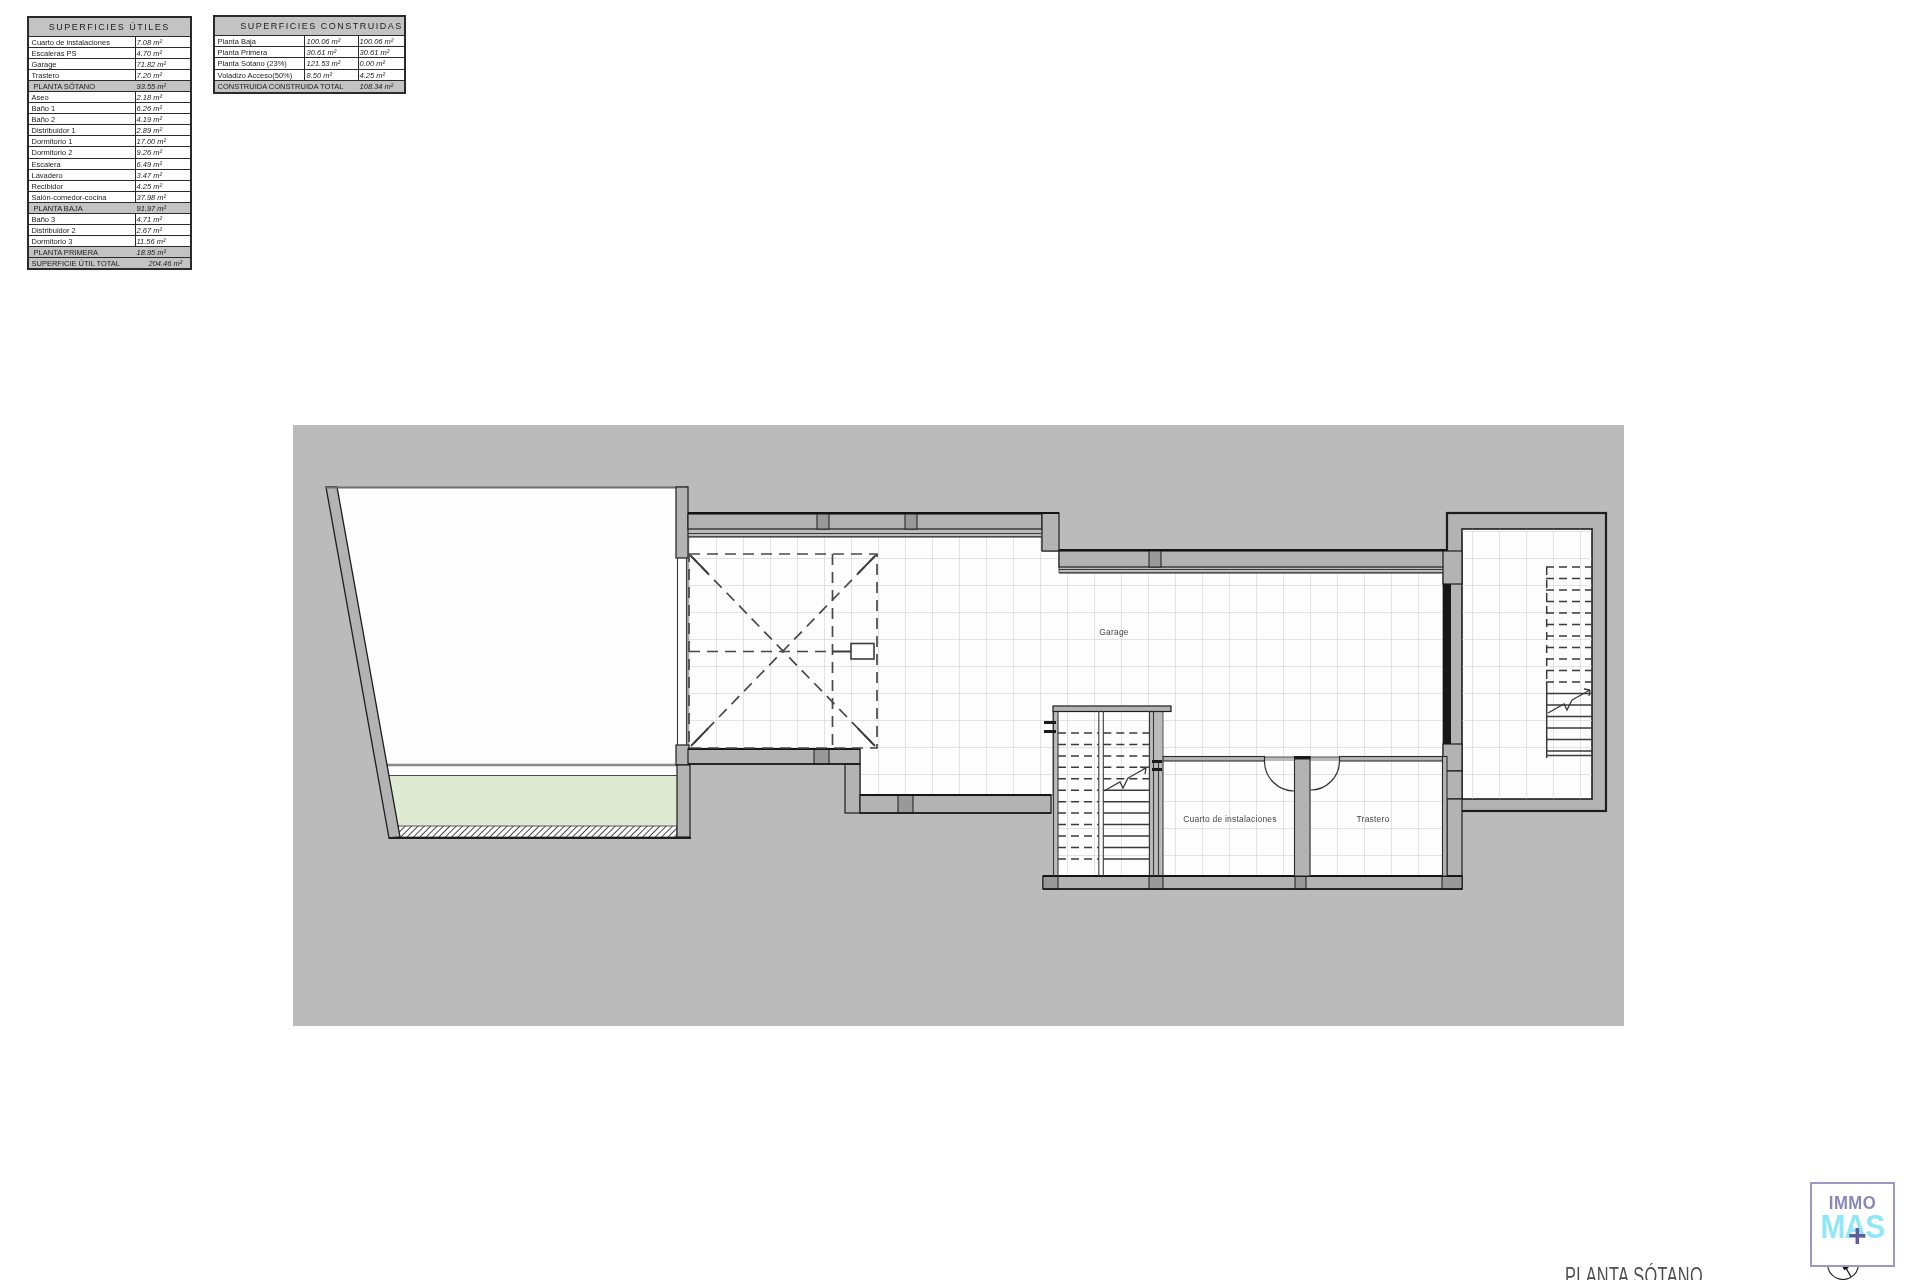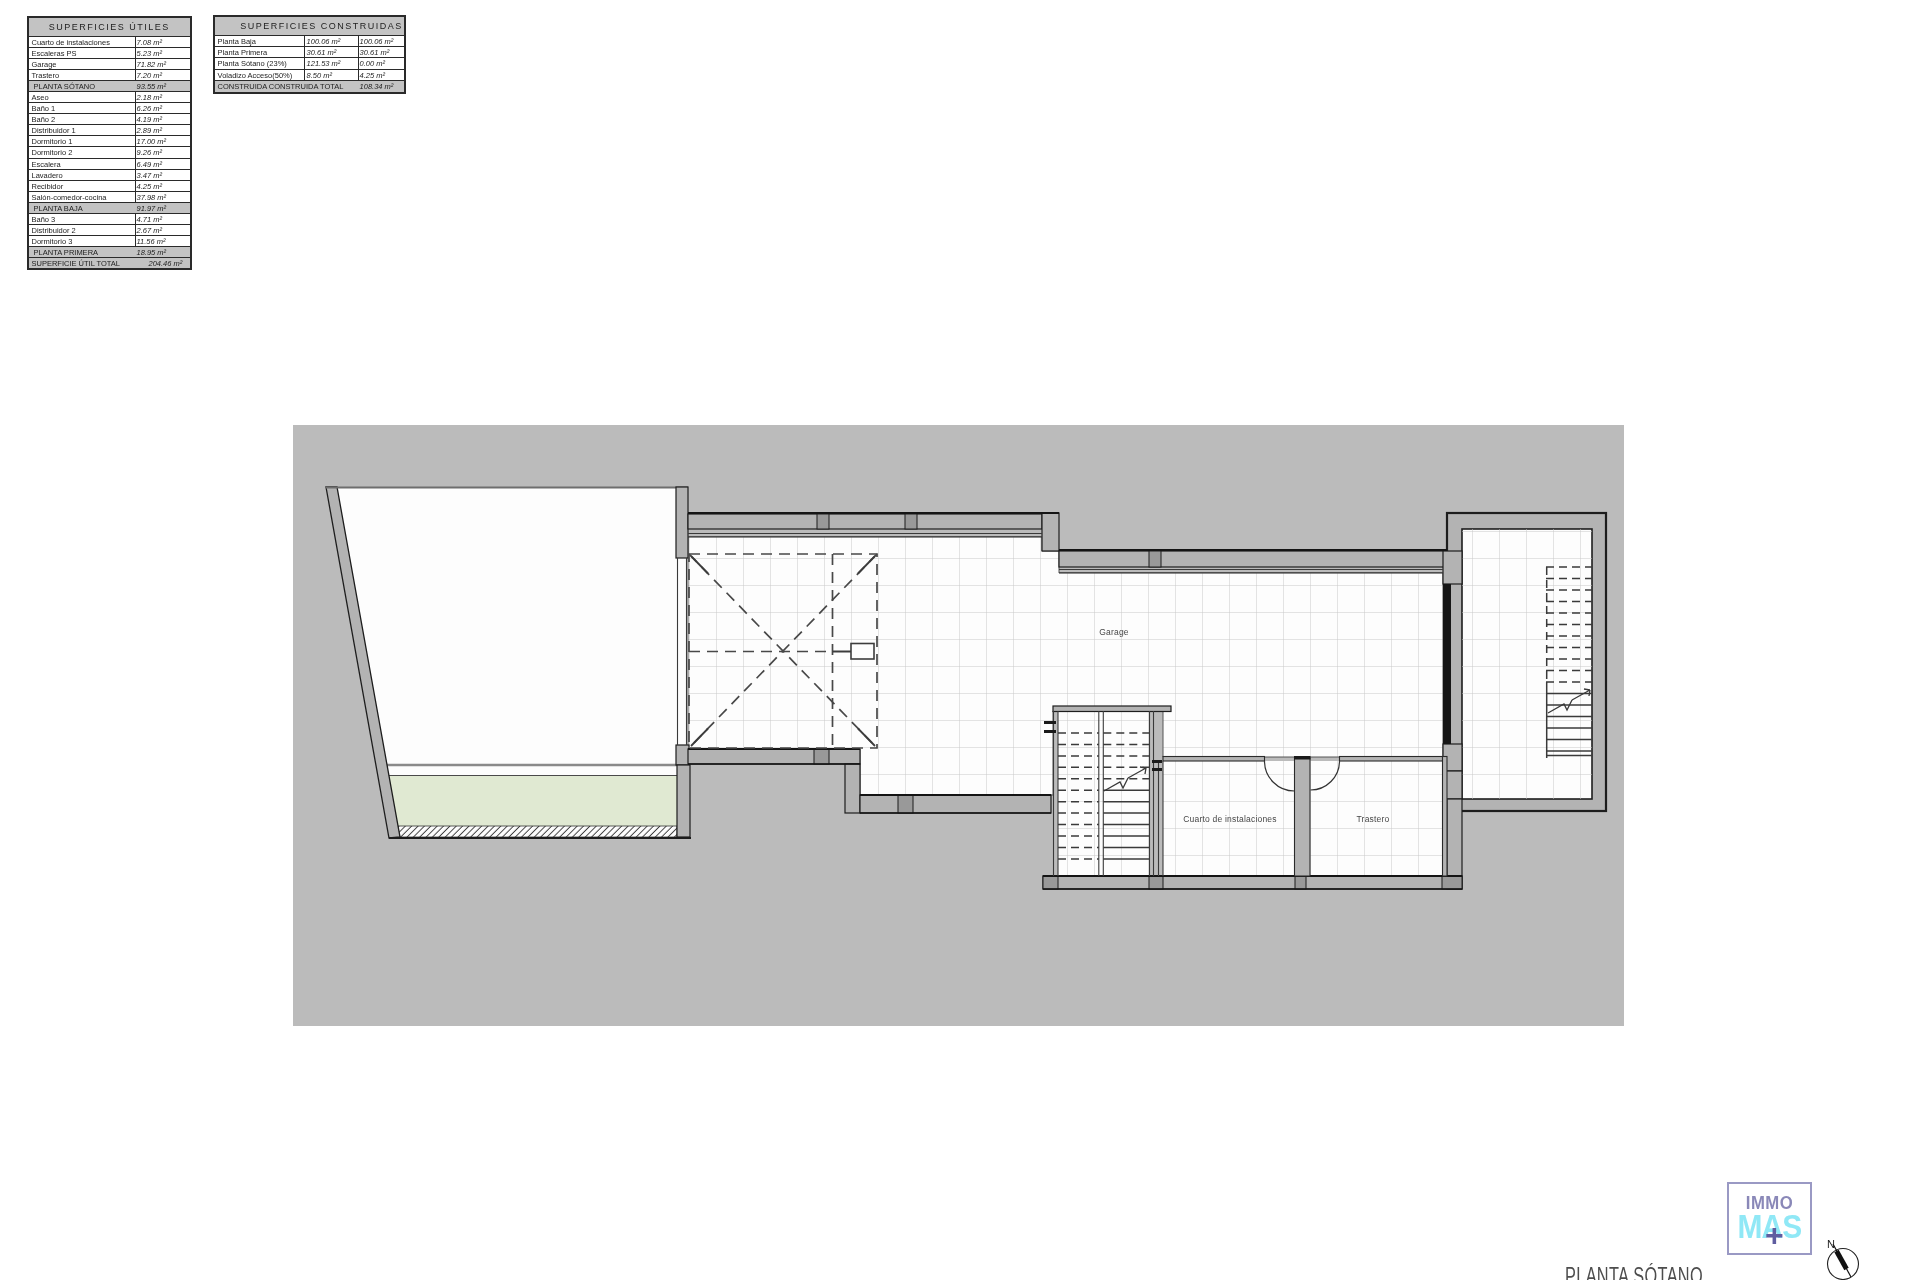--- a/index.html
+++ b/index.html
@@ -12,21 +12,21 @@
   #t1 .row { height:11.05px; }
   #t1 .row:first-child { height:18px; }
   #t2 .row { height:11.2px; }
   #t2 .row:first-child { height:18px; }
   .hdr { background:#c3c3c3; text-align:center; color:#222; letter-spacing:1.5px; }
   .gray { background:#c3c3c3; }
   .lbl { position:absolute; left:3px; top:50%; transform:translateY(-50%); }
   .val { position:absolute; top:50%; transform:translateY(-50%);font-style:italic; }
   .cdiv { position:absolute; top:0; bottom:0; width:1px; background:#2a2a2a; }
   #caption { position:absolute; left:1565px; top:1262px; font-size:24px; color:#4d4d4d; letter-spacing:0.5px; transform:scaleX(0.68); transform-origin:left top; white-space:nowrap; }
-  #logo { position:absolute; left:1727px; top:1182px; width:85px; height:73px; border:2px solid #9a99c4; background:#fff; }
+  #logo { position:absolute; left:1810px; top:1182px; width:85px; height:85px; border:2px solid #9a99c4; background:#fff; }
   #logo .immo { position:absolute; left:0; right:0; top:8px; text-align:center; font-weight:bold; font-size:19px; color:#8a88b8; letter-spacing:0.5px; transform:scaleX(0.88); }
   #logo .mas { position:absolute; left:0; right:0; top:23px; text-align:center; font-weight:bold; font-size:34px; color:#90e8f6; letter-spacing:-1px; transform:scaleX(0.88); }
   #logo .plus { position:absolute; left:36px; top:33px; font-weight:bold; font-size:32px; color:#5f5da0; }
 </style>
 </head>
 <body>
 <div id="page">
   <svg id="plan" width="1920" height="1280" viewBox="0 0 1920 1280" style="position:absolute;left:0;top:0">
     <defs>
       <pattern id="tile" width="27" height="27" patternUnits="userSpaceOnUse" x="14" y="18">
@@ -217,21 +217,21 @@
   </svg>
   <div class="tbl" id="t1" style="left:26.5px; top:16px; width:165.3px; height:254px;">
     <div class="row hdr" style="height:18px; line-height:18px; font-size:9px;">SUPERFICIES ÚTILES</div>
     <div class="row">
         <span class="lbl">Cuarto de instalaciones</span>
         <span class="val" style="left:108px">7.08 m²</span>
         <span class="cdiv" style="left:106.3px"></span>
       </div>
     <div class="row">
         <span class="lbl">Escaleras PS</span>
-        <span class="val" style="left:108px">5.23 m²</span>
+        <span class="val" style="left:108px">4.70 m²</span>
         <span class="cdiv" style="left:106.3px"></span>
       </div>
     <div class="row">
         <span class="lbl">Garage</span>
         <span class="val" style="left:108px">71.82 m²</span>
         <span class="cdiv" style="left:106.3px"></span>
       </div>
     <div class="row">
         <span class="lbl">Trastero</span>
         <span class="val" style="left:108px">7.20 m²</span>

